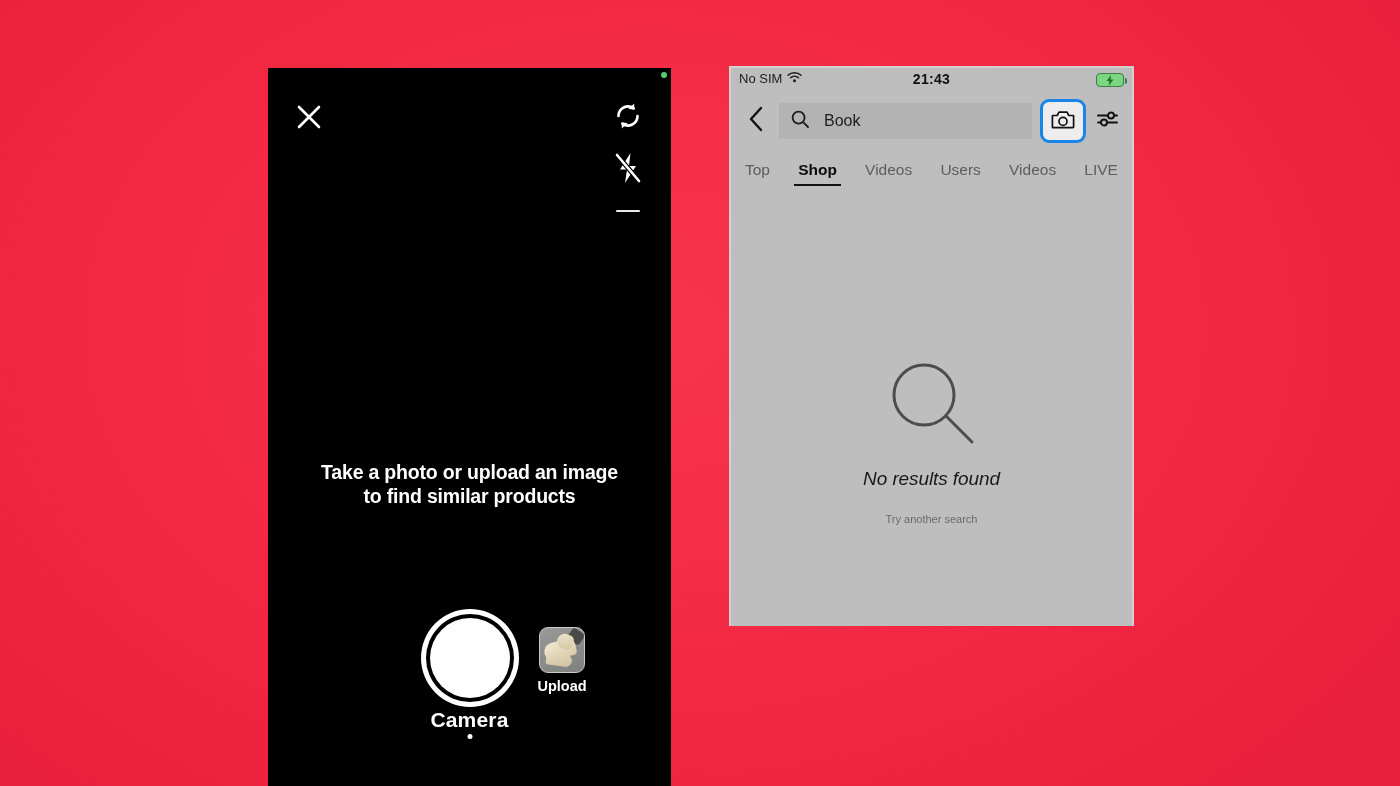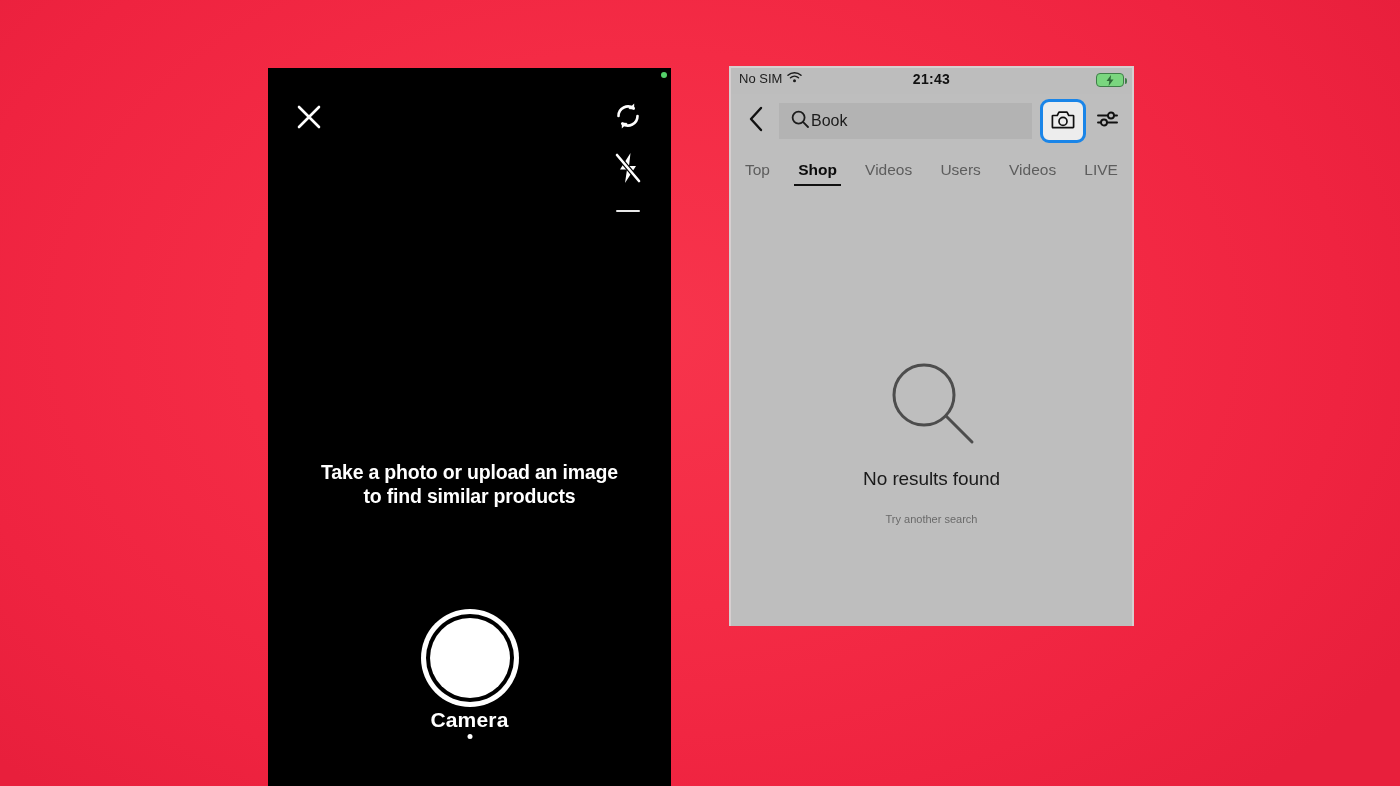--- a/index.html
+++ b/index.html
@@ -146,21 +146,21 @@
     width:2.5px; height:6px; background:#3f7d48; border-radius:0 2px 2px 0;
   }
 
   .searchbar-row {
     height:54px; display:flex; align-items:center;
     padding:0 8px 0 10px; gap:8px;
   }
   .back-btn { width:30px; height:36px; display:flex; align-items:center; justify-content:center; }
   .search-pill {
     flex:1; height:36px; background:#b3b3b3;
-    display:flex; align-items:center; gap:2px;
+    display:flex; align-items:center; gap:15px;
     padding:0 12px;
   }
   .search-text { font-size:16px; color:#1c1c1c; }
   .cam-search-btn {
     width:46px; height:44px; border-radius:9px;
     background:#ededed; border:3px solid #1a85e8;
     display:flex; align-items:center; justify-content:center;
     flex-shrink:0;
   }
   .filter-btn { width:30px; height:40px; display:flex; align-items:center; justify-content:center; flex-shrink:0; }
@@ -180,20 +180,21 @@
   }
 
   .empty-state {
     position:absolute; left:0; right:0; top:290px;
     text-align:center;
   }
   .empty-icon { margin:0 auto 18px; width:92px; height:92px; }
   .empty-title {
     font-size:19px; color:#1a1a1a; font-weight:500;
     letter-spacing:-0.1px;
+    font-style:italic;
   }
   .empty-sub {
     margin-top:23px; font-size:11px; color:#6a6a6a;
   }
 </style>
 </head>
 <body>
 
 <div id="phone-left">
 
@@ -233,20 +234,29 @@
   <div class="cam-hint">
     <div>Take a photo or upload an image</div>
     <div>to find similar products</div>
   </div>
 
   <div class="cam-bottom">
     <div class="shutter"></div>
     <div class="shutter-label">Camera</div>
     <div class="shutter-dot"></div>
 
+    <div class="upload-wrap">
+      <div class="upload-thumb">
+        <div class="ut-d"></div>
+        <div class="ut-a"></div>
+        <div class="ut-b"></div>
+        <div class="ut-c"></div>
+      </div>
+      <div class="upload-label">Upload</div>
+    </div>
   </div>
 </div>
 
 <div id="phone-right">
 
   <div class="statusbar">
     <div class="sb-left">
       <span>No SIM</span>
       <span>
         <svg width="15" height="12" viewBox="0 0 15 12">

